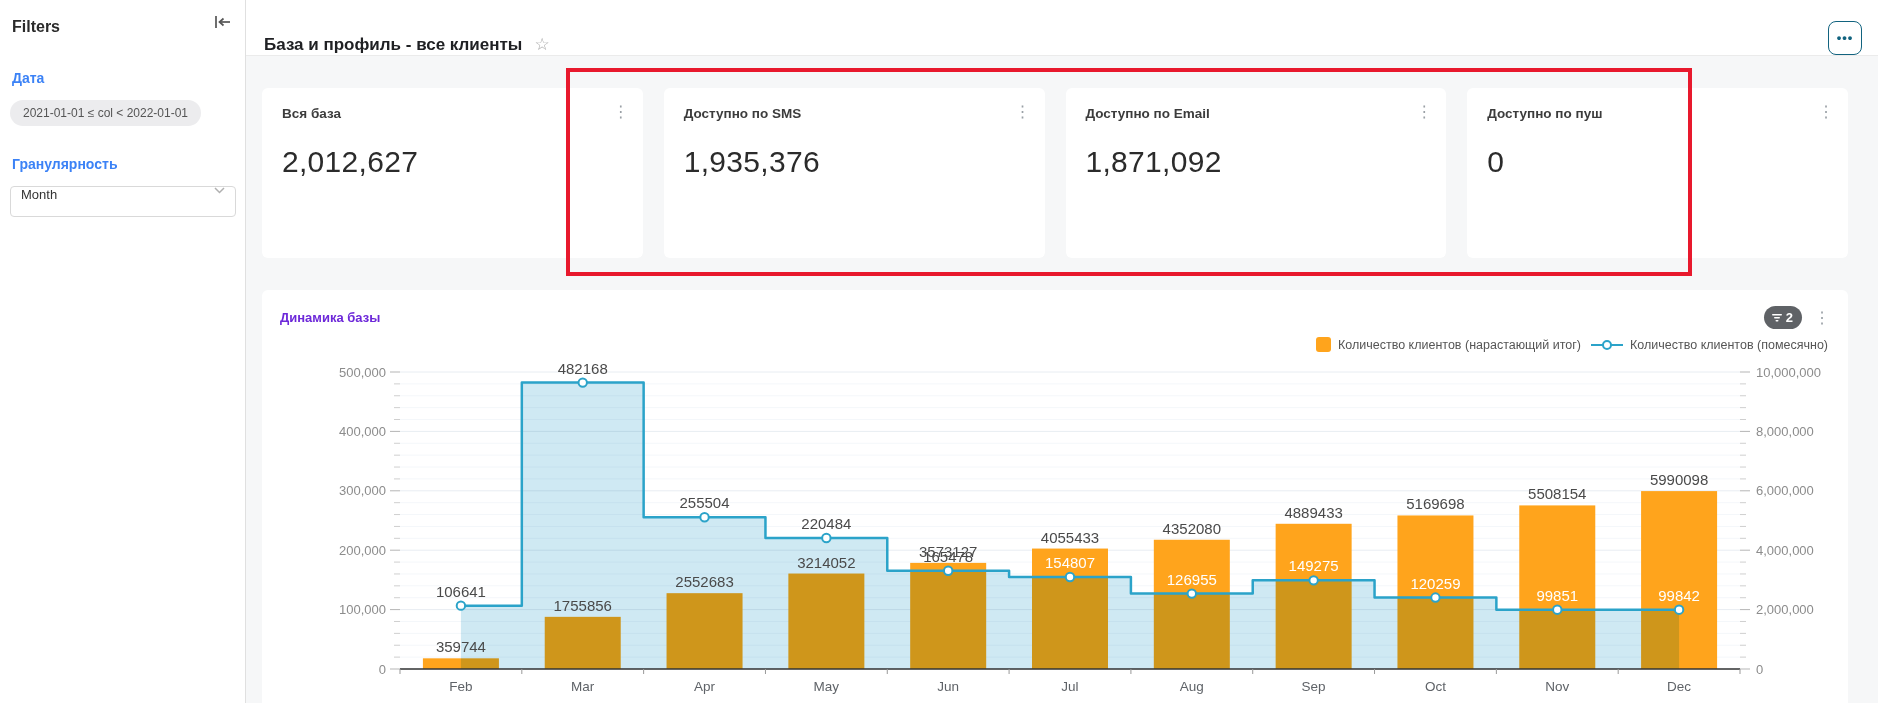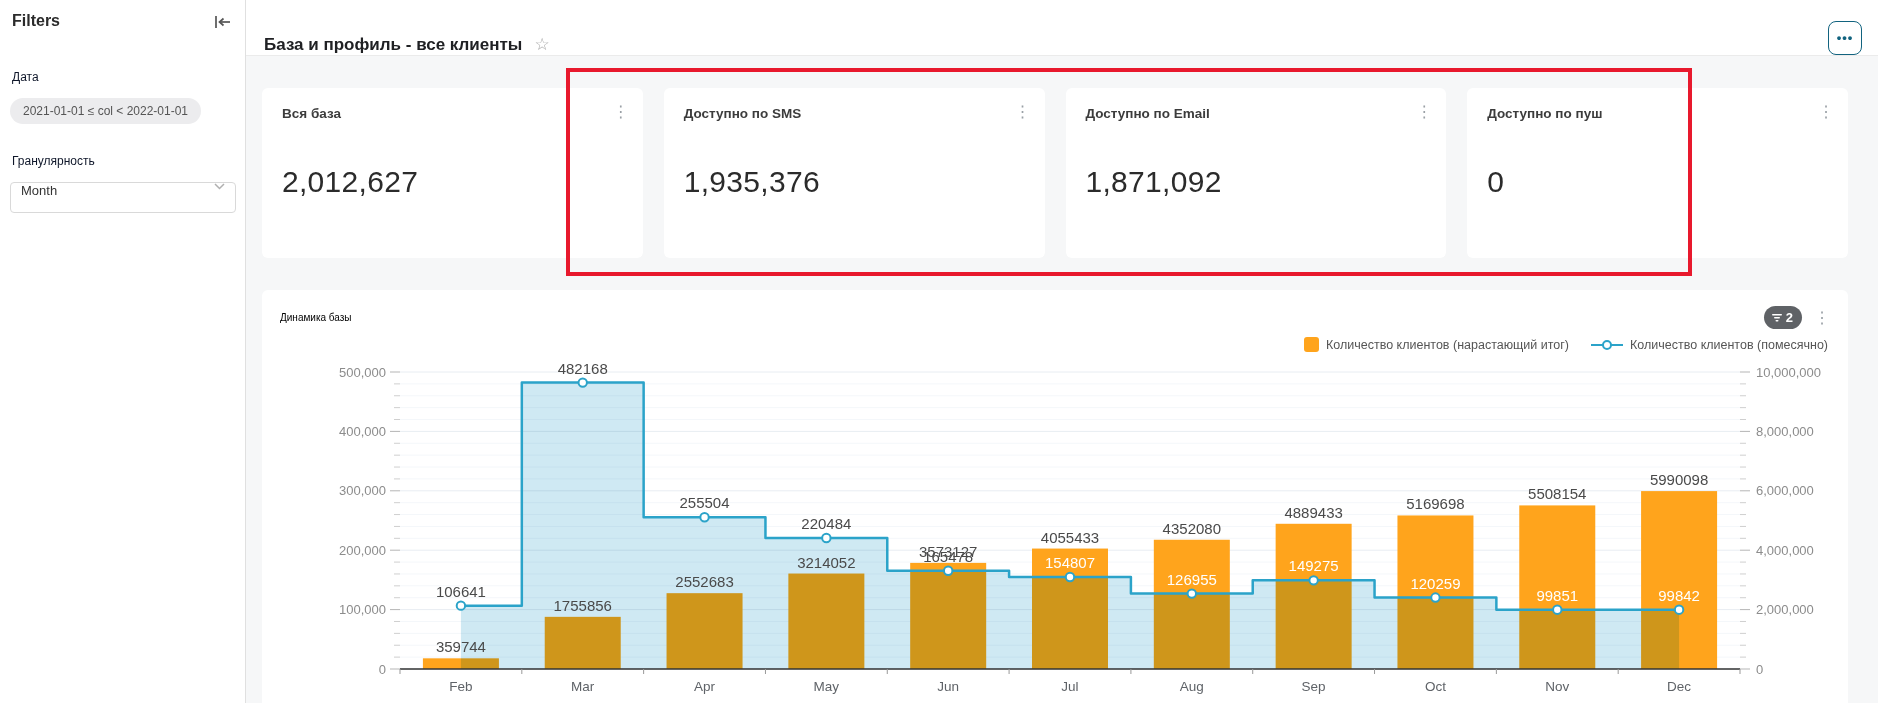--- a/index.html
+++ b/index.html
@@ -2,24 +2,24 @@
 <html><head>
 <meta charset="utf-8">
 <style>
   * { margin:0; padding:0; box-sizing:border-box; }
   html,body { width:1878px; height:703px; overflow:hidden; background:#f6f7f8;
     font-family:"Liberation Sans", sans-serif; }
   .app { display:flex; width:1878px; height:703px; position:relative; }
 
   
   .sidebar { width:246px; background:#fff; border-right:1px solid #e0e0e0; padding:12px 10px; flex:none; }
-  .sb-head { display:flex; align-items:flex-start; justify-content:space-between; margin-bottom:34px; }
+  .sb-head { display:flex; align-items:flex-end; justify-content:space-between; margin-bottom:34px; }
   .sb-title { font-size:16px; font-weight:700; color:#2b2b2b; padding-left:2px; }
   .collapse-btn { cursor:pointer; padding:2px; }
-  .sb-label { font-size:12px; font-weight:400; color:#0f172a; margin:0 0 14px 2px; }
+  .sb-label { font-size:14px; font-weight:700; color:#3b82f6; margin:0 0 14px 2px; }
   .chip { display:inline-block; background:#ececee; border-radius:15px; padding:6px 13px;
     font-size:12px; color:#555; margin:0 0 30px 0; white-space:nowrap; }
   .select { display:flex; align-items:flex-start; justify-content:space-between; width:226px; height:31px;
     border:1px solid #d9d9d9; border-radius:4px; background:#fff; padding:0 10px; cursor:pointer; }
   .select span { font-size:13px; color:#333; }
 
   
   .main { flex:1; display:flex; flex-direction:column; min-width:0; }
   .topbar { height:56px; background:#fff; border-bottom:1px solid #ebebeb; display:flex;
     align-items:flex-end; padding:0 16px 0 18px; flex:none; }
@@ -28,33 +28,33 @@
   .more-btn { margin-left:auto; width:34px; height:34px; border:1.5px solid #12637f; border-radius:8px;
     background:#fff; display:flex; align-items:center; justify-content:center; cursor:pointer; }
   .more-btn span { color:#12637f; font-size:13px; font-weight:700; letter-spacing:1px; line-height:10px; }
 
   .body { flex:1; padding:32px 30px 0 16px; overflow:hidden; }
 
   
   .kpi-row { display:flex; gap:21px; margin-bottom:32px; }
   .card { flex:1; background:#fff; border-radius:6px; height:170px; padding:18px 20px; position:relative; }
   .card-label { font-size:13.5px; font-weight:600; color:#3c3c3c; }
-  .card-value { font-size:30px; font-weight:400; color:#2b2b2b; margin-top:44px; letter-spacing:.3px; }
+  .card-value { font-size:30px; font-weight:400; color:#2b2b2b; margin-top:24px; letter-spacing:.3px; }
   .kebab { position:absolute; top:16px; right:14px; font-size:16px; color:#9aa0a6; cursor:pointer; line-height:1; }
 
   
   .chart-card { background:#fff; border-radius:6px; padding:16px 18px 0 18px; height:480px; }
   .chart-head { display:flex; align-items:center; }
-  .chart-title { font-size:10px; font-weight:400; color:#000000; }
+  .chart-title { font-size:13px; font-weight:700; color:#6d28d9; }
   .head-right { margin-left:auto; display:flex; align-items:center; gap:12px; }
   .filter-badge { background:#5f6266; border-radius:12px; height:23px; padding:0 9px 0 7px;
     display:flex; align-items:center; gap:3px; cursor:pointer; }
   .filter-badge b { color:#fff; font-size:13px; }
   .kebab2 { font-size:16px; color:#9aa0a6; cursor:pointer; line-height:1; }
-  .legend { display:flex; justify-content:flex-end; align-items:center; gap:22px; margin-top:8px; padding-right:2px; }
+  .legend { display:flex; justify-content:flex-end; align-items:center; gap:10px; margin-top:8px; padding-right:2px; }
   .legend-item { display:flex; align-items:center; gap:7px; cursor:pointer; }
   .legend-item .txt { font-size:12.5px; color:#555; }
   .sw-bar { width:15px; height:15px; border-radius:3px; }
   .sw-line { width:32px; height:10px; position:relative; }
   .sw-line .ln { position:absolute; top:4px; left:0; right:0; height:2.5px; }
   .sw-line .dot { position:absolute; top:0; left:11px; width:10px; height:10px; border-radius:50%;
     background:#fff; border:2.5px solid; }
 
   
   .annotation { position:absolute; left:566px; top:68px; width:1126px; height:208px;

